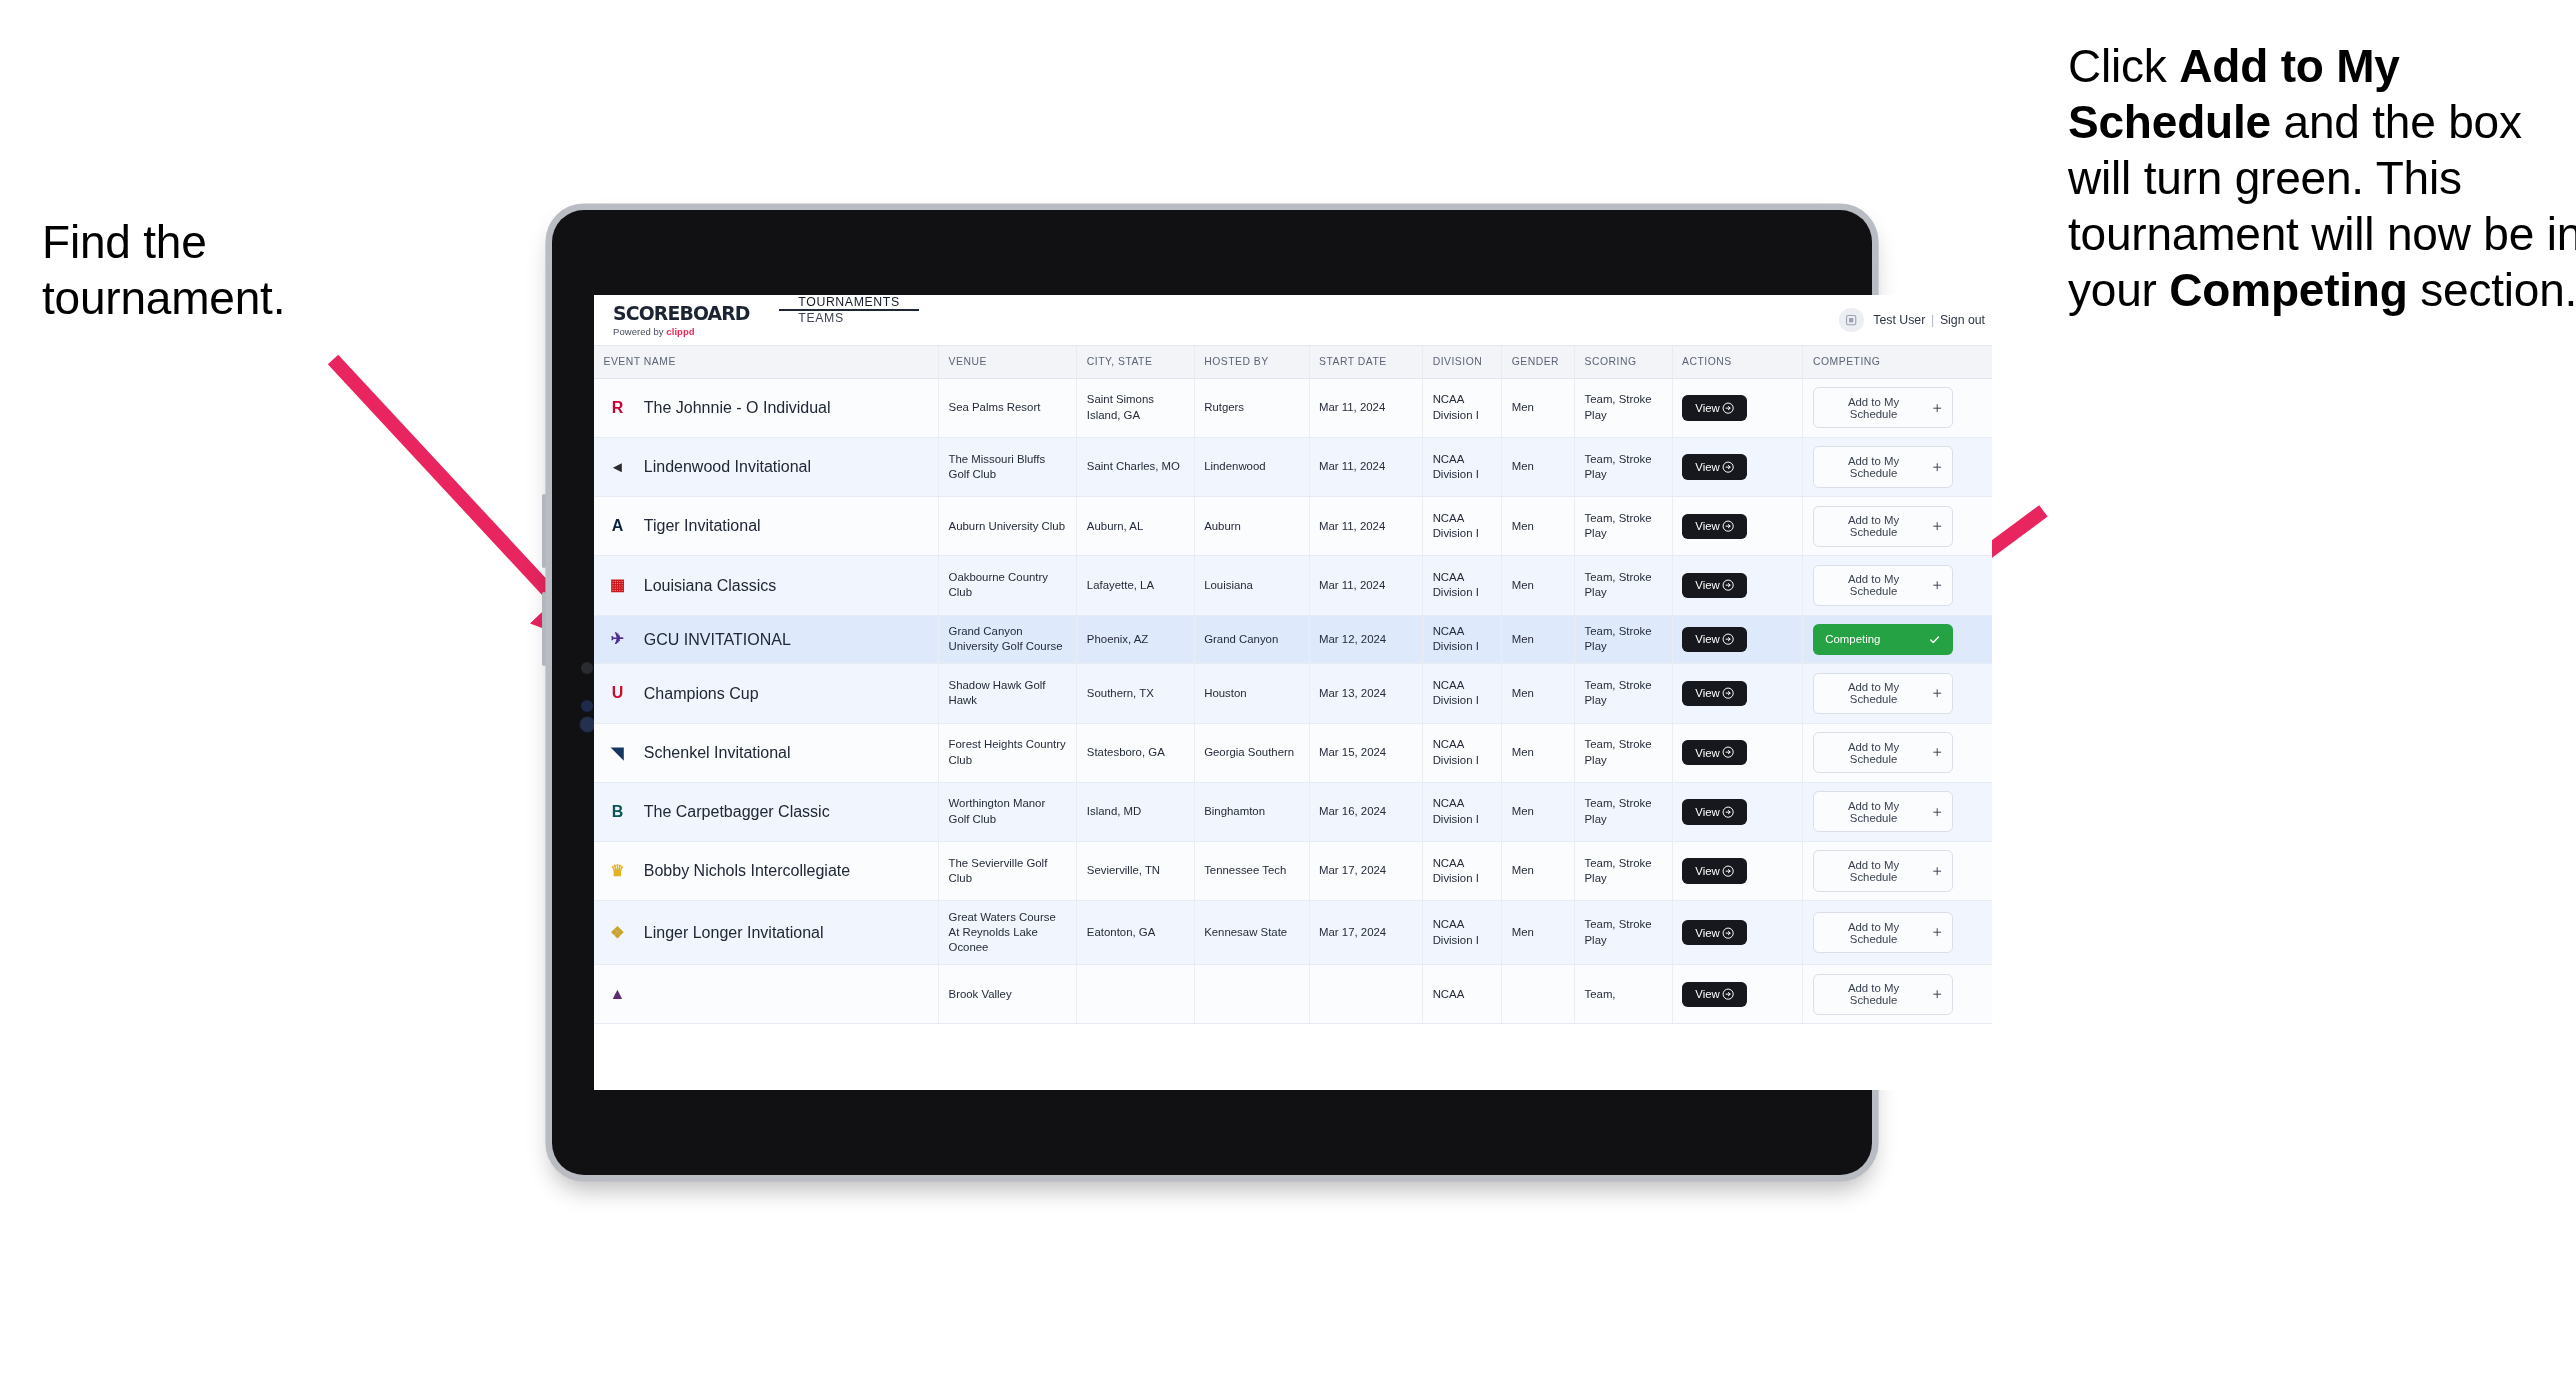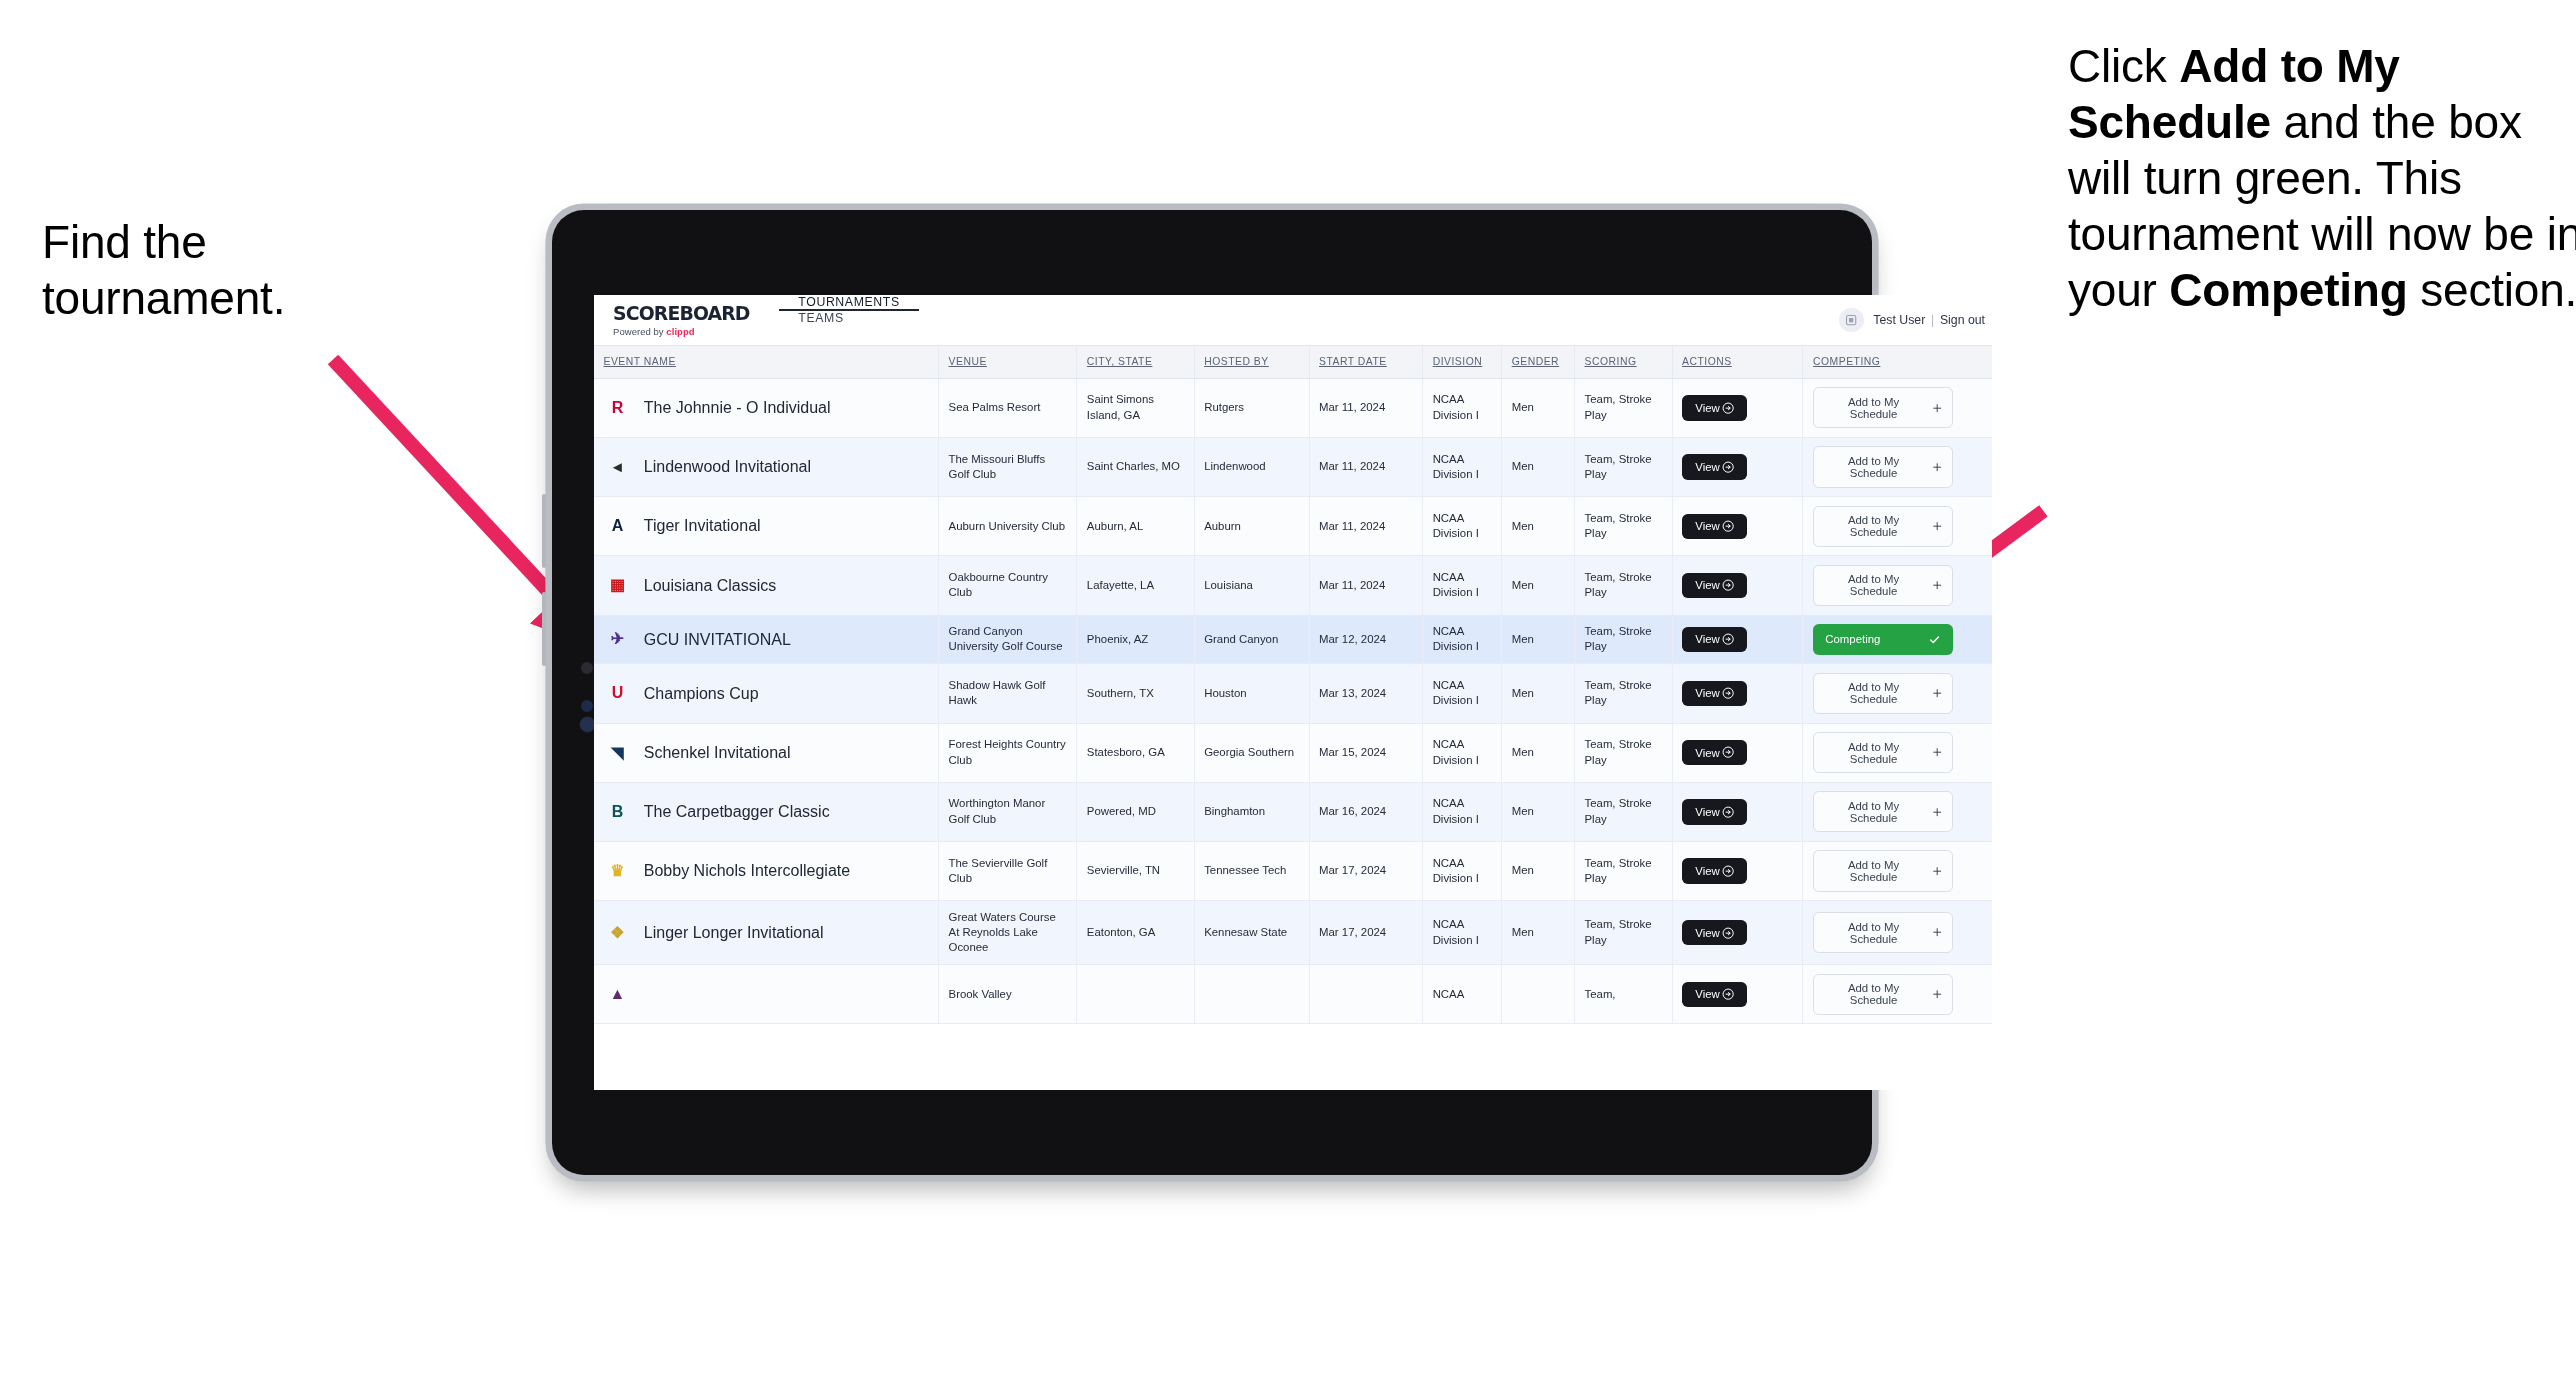--- a/index.html
+++ b/index.html
@@ -113,21 +113,20 @@
   
   .tablewrap { height: 744px; overflow: hidden; background: #fff; }
   table.tourney { width: 100%; border-collapse: collapse; table-layout: fixed; }
   table.tourney thead th {
     background: #f2f4f7;
     font-size: 10.4px; letter-spacing: 0.5px; font-weight: 400;
     color: #5b6375; text-align: left;
     padding: 10.4px 9.5px; border-bottom: 0.9px solid #e1e5ec;
     border-right: 0.9px solid #e8ebf1;
     white-space: nowrap;
-    text-decoration: underline;
   }
   table.tourney thead th:last-child { border-right: none; }
   table.tourney td {
     font-size: 11.4px; color: #242b3a;
     padding: 8.5px 9.5px; vertical-align: middle;
     border-bottom: 0.9px solid #e7ebf3;
     border-right: 0.9px solid #eaedf3;
     line-height: 1.35;
   }
   table.tourney td:last-child { border-right: none; }
@@ -499,21 +498,21 @@
                 </td>
               </tr>
               <tr class="row-b">
                 <td>
                   <div class="evcell">
                     <span class="logo" style="color:#0d5257">B</span>
                     <span class="evname">The Carpetbagger Classic</span>
                   </div>
                 </td>
                 <td>Worthington Manor Golf Club</td>
-                <td>Powered, MD</td>
+                <td>Island, MD</td>
                 <td>Binghamton</td>
                 <td>Mar 16, 2024</td>
                 <td>NCAA Division I</td>
                 <td>Men</td>
                 <td>Team, Stroke Play</td>
                 <td><button class="btn-view">
                     <span>View</span>
                     <span class="ico">
                       <svg width="12.3" height="12.3" viewBox="0 0 16 16">
                         <circle cx="8" cy="8" r="6.6" fill="none" stroke="#fff" stroke-width="1.3"></circle>

